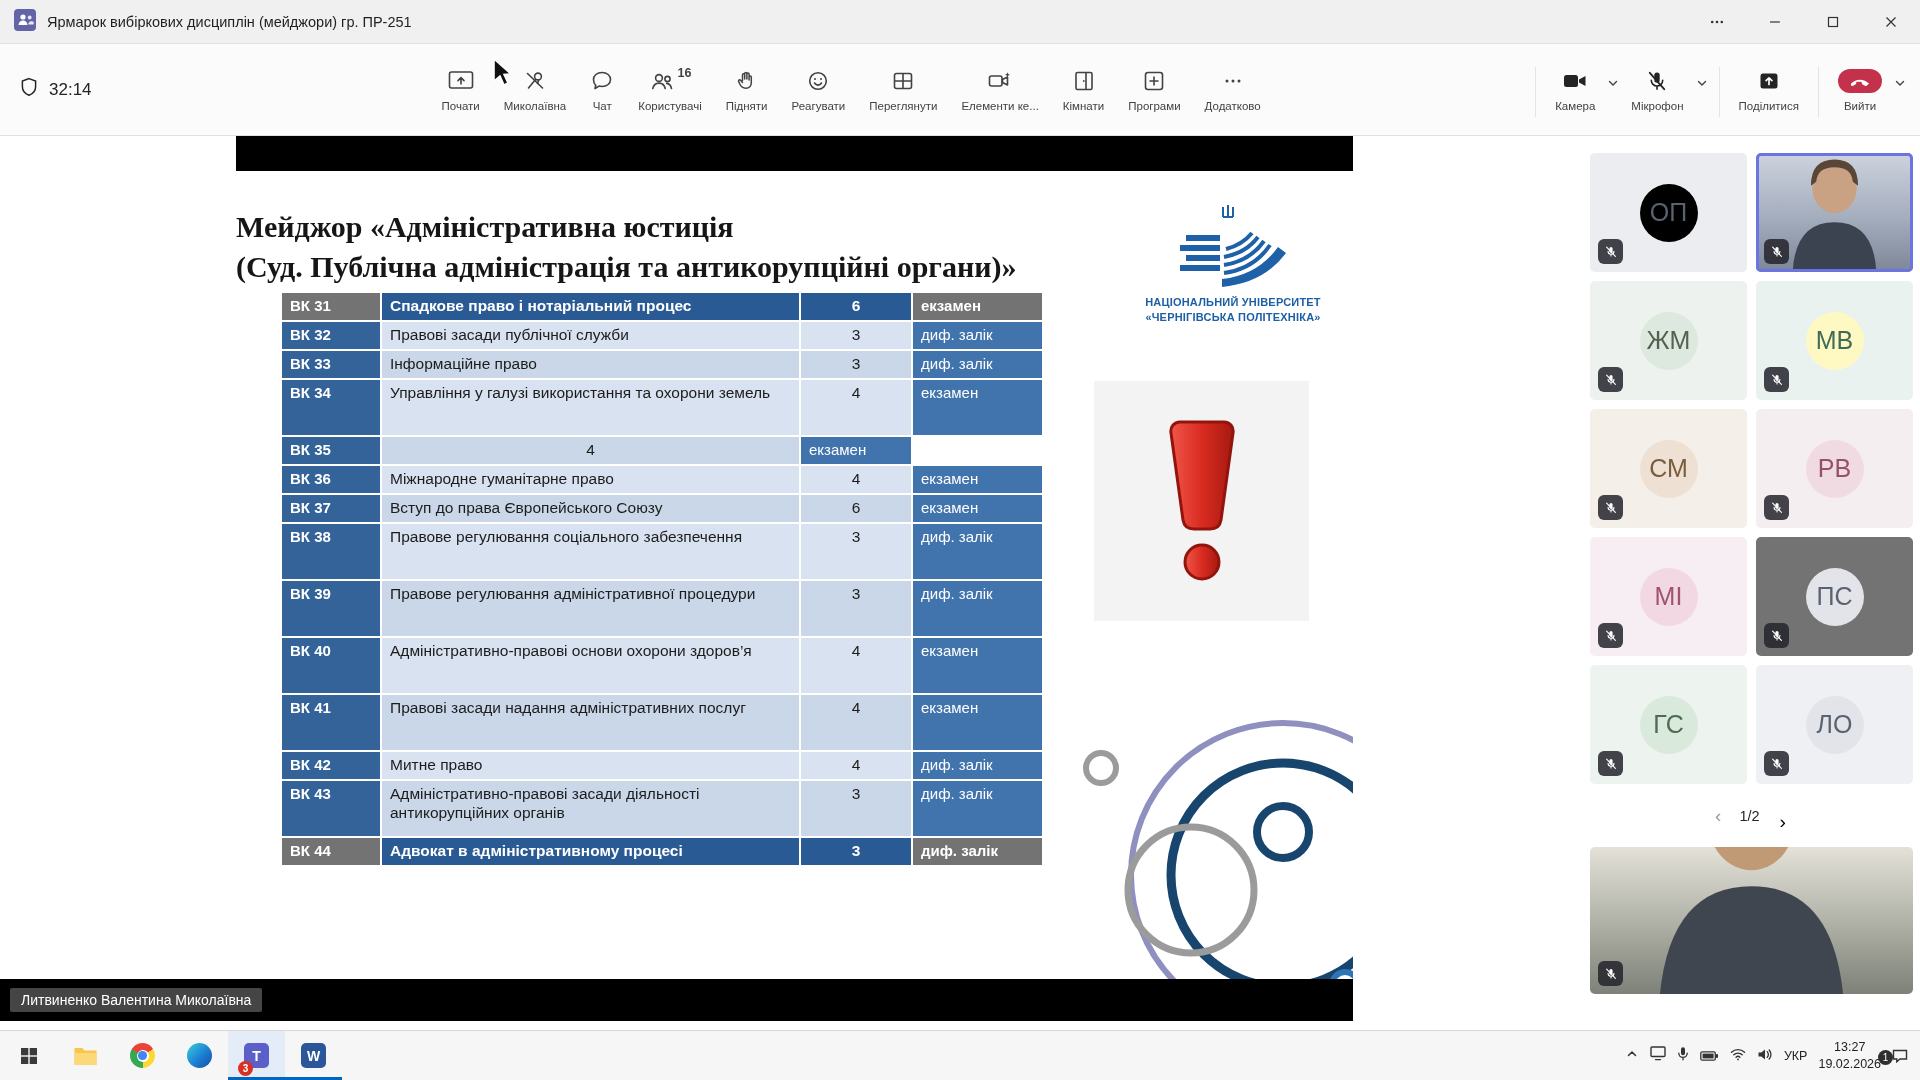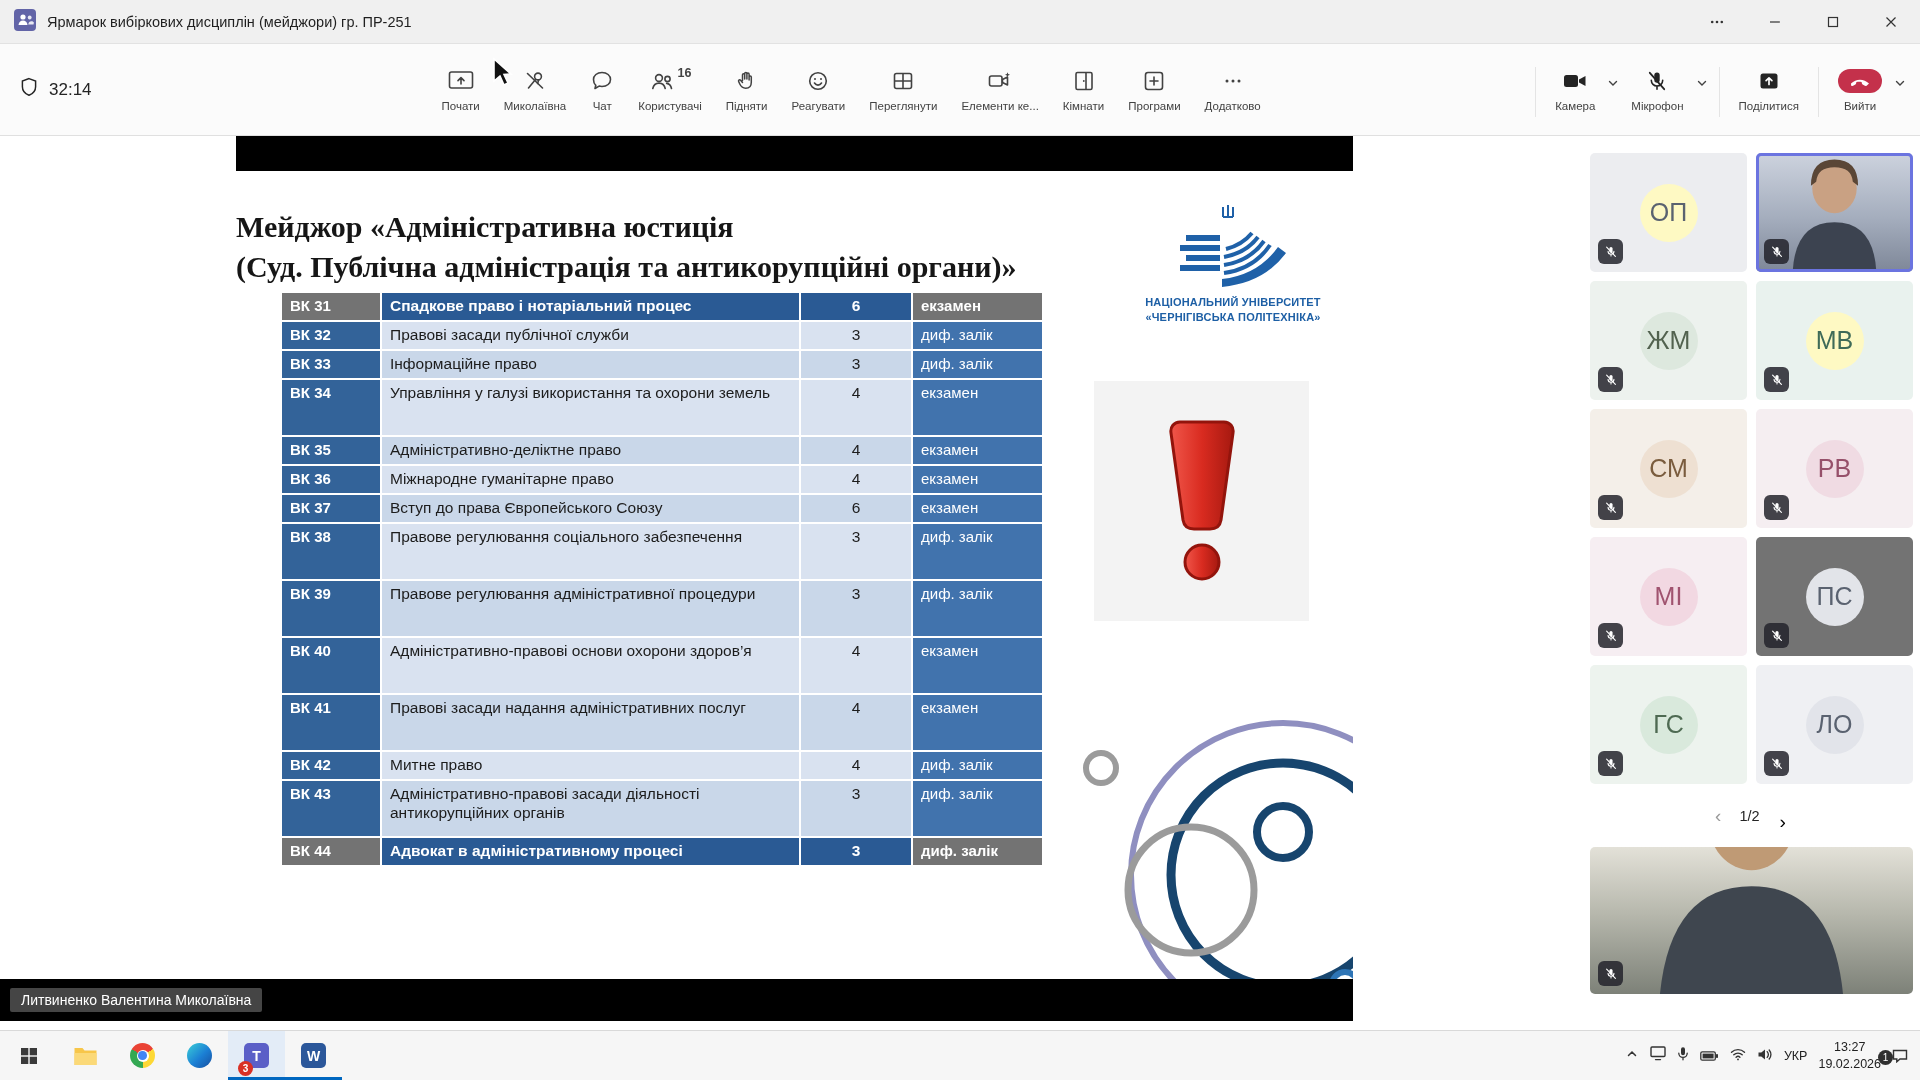--- a/index.html
+++ b/index.html
@@ -65,21 +65,21 @@
   .decor{position:absolute;right:-40px;bottom:-45px}
 
   
   .sidebar{position:absolute;right:0;top:136px;width:338px;bottom:50px;background:#fff;
     padding:17px 7px 0 8px}
   .pgrid{display:grid;grid-template-columns:157px 157px;gap:9px}
   .tile{position:relative;height:119px;border-radius:5px;display:flex;align-items:center;
     justify-content:center;overflow:hidden}
   .avatar{width:58px;height:58px;border-radius:50%;display:flex;align-items:center;
     justify-content:center;font-size:25px}
-  .t0{background:#ecedf0}.t0 .avatar{background:#fef9c3;color:#5a6270}
+  .t0{background:#ecedf0}.t0 .avatar{background:#000000;color:#5a6270}
   .t2{background:#edf2ee}.t2 .avatar{background:#dde8de;color:#52624f}
   .t3{background:#e9f2ee}.t3 .avatar{background:#fef9c3;color:#3f6b58}
   .t4{background:#f4efe9}.t4 .avatar{background:#eee0d2;color:#7a5c3e}
   .t5{background:#f5eef1}.t5 .avatar{background:#f0dbe3;color:#96506a}
   .t6{background:#f6eef2}.t6 .avatar{background:#f2d8e2;color:#a0536f}
   .t7{background:#737373}.t7 .avatar{background:#e2e4e9;color:#5a6270}
   .t8{background:#edf3ee}.t8 .avatar{background:#d9e9dc;color:#4e6a52}
   .t9{background:#eff0f3}.t9 .avatar{background:#e2e4ea;color:#5a6270}
   .tile.video-w{background:linear-gradient(180deg,#cdd3de 0%,#a4adbd 55%,#7e8798 100%)}
   .tile.selected{outline:3px solid #6b74e0;outline-offset:-3px}
@@ -415,21 +415,20 @@
         <div class="c ctrl">диф. залік</div>
       </div>
       <div class="trow ba tall">
         <div class="c code">ВК 34</div>
         <div class="c name">Управління у галузі використання та охорони земель</div>
         <div class="c cred">4</div>
         <div class="c ctrl">екзамен</div>
       </div>
       <div class="trow bb">
         <div class="c code">ВК 35</div>
-        <div class="c name">Адміністративно-деліктне право</div>
         <div class="c cred">4</div>
         <div class="c ctrl">екзамен</div>
       </div>
       <div class="trow ba">
         <div class="c code">ВК 36</div>
         <div class="c name">Міжнародне гуманітарне право</div>
         <div class="c cred">4</div>
         <div class="c ctrl">екзамен</div>
       </div>
       <div class="trow bb">

